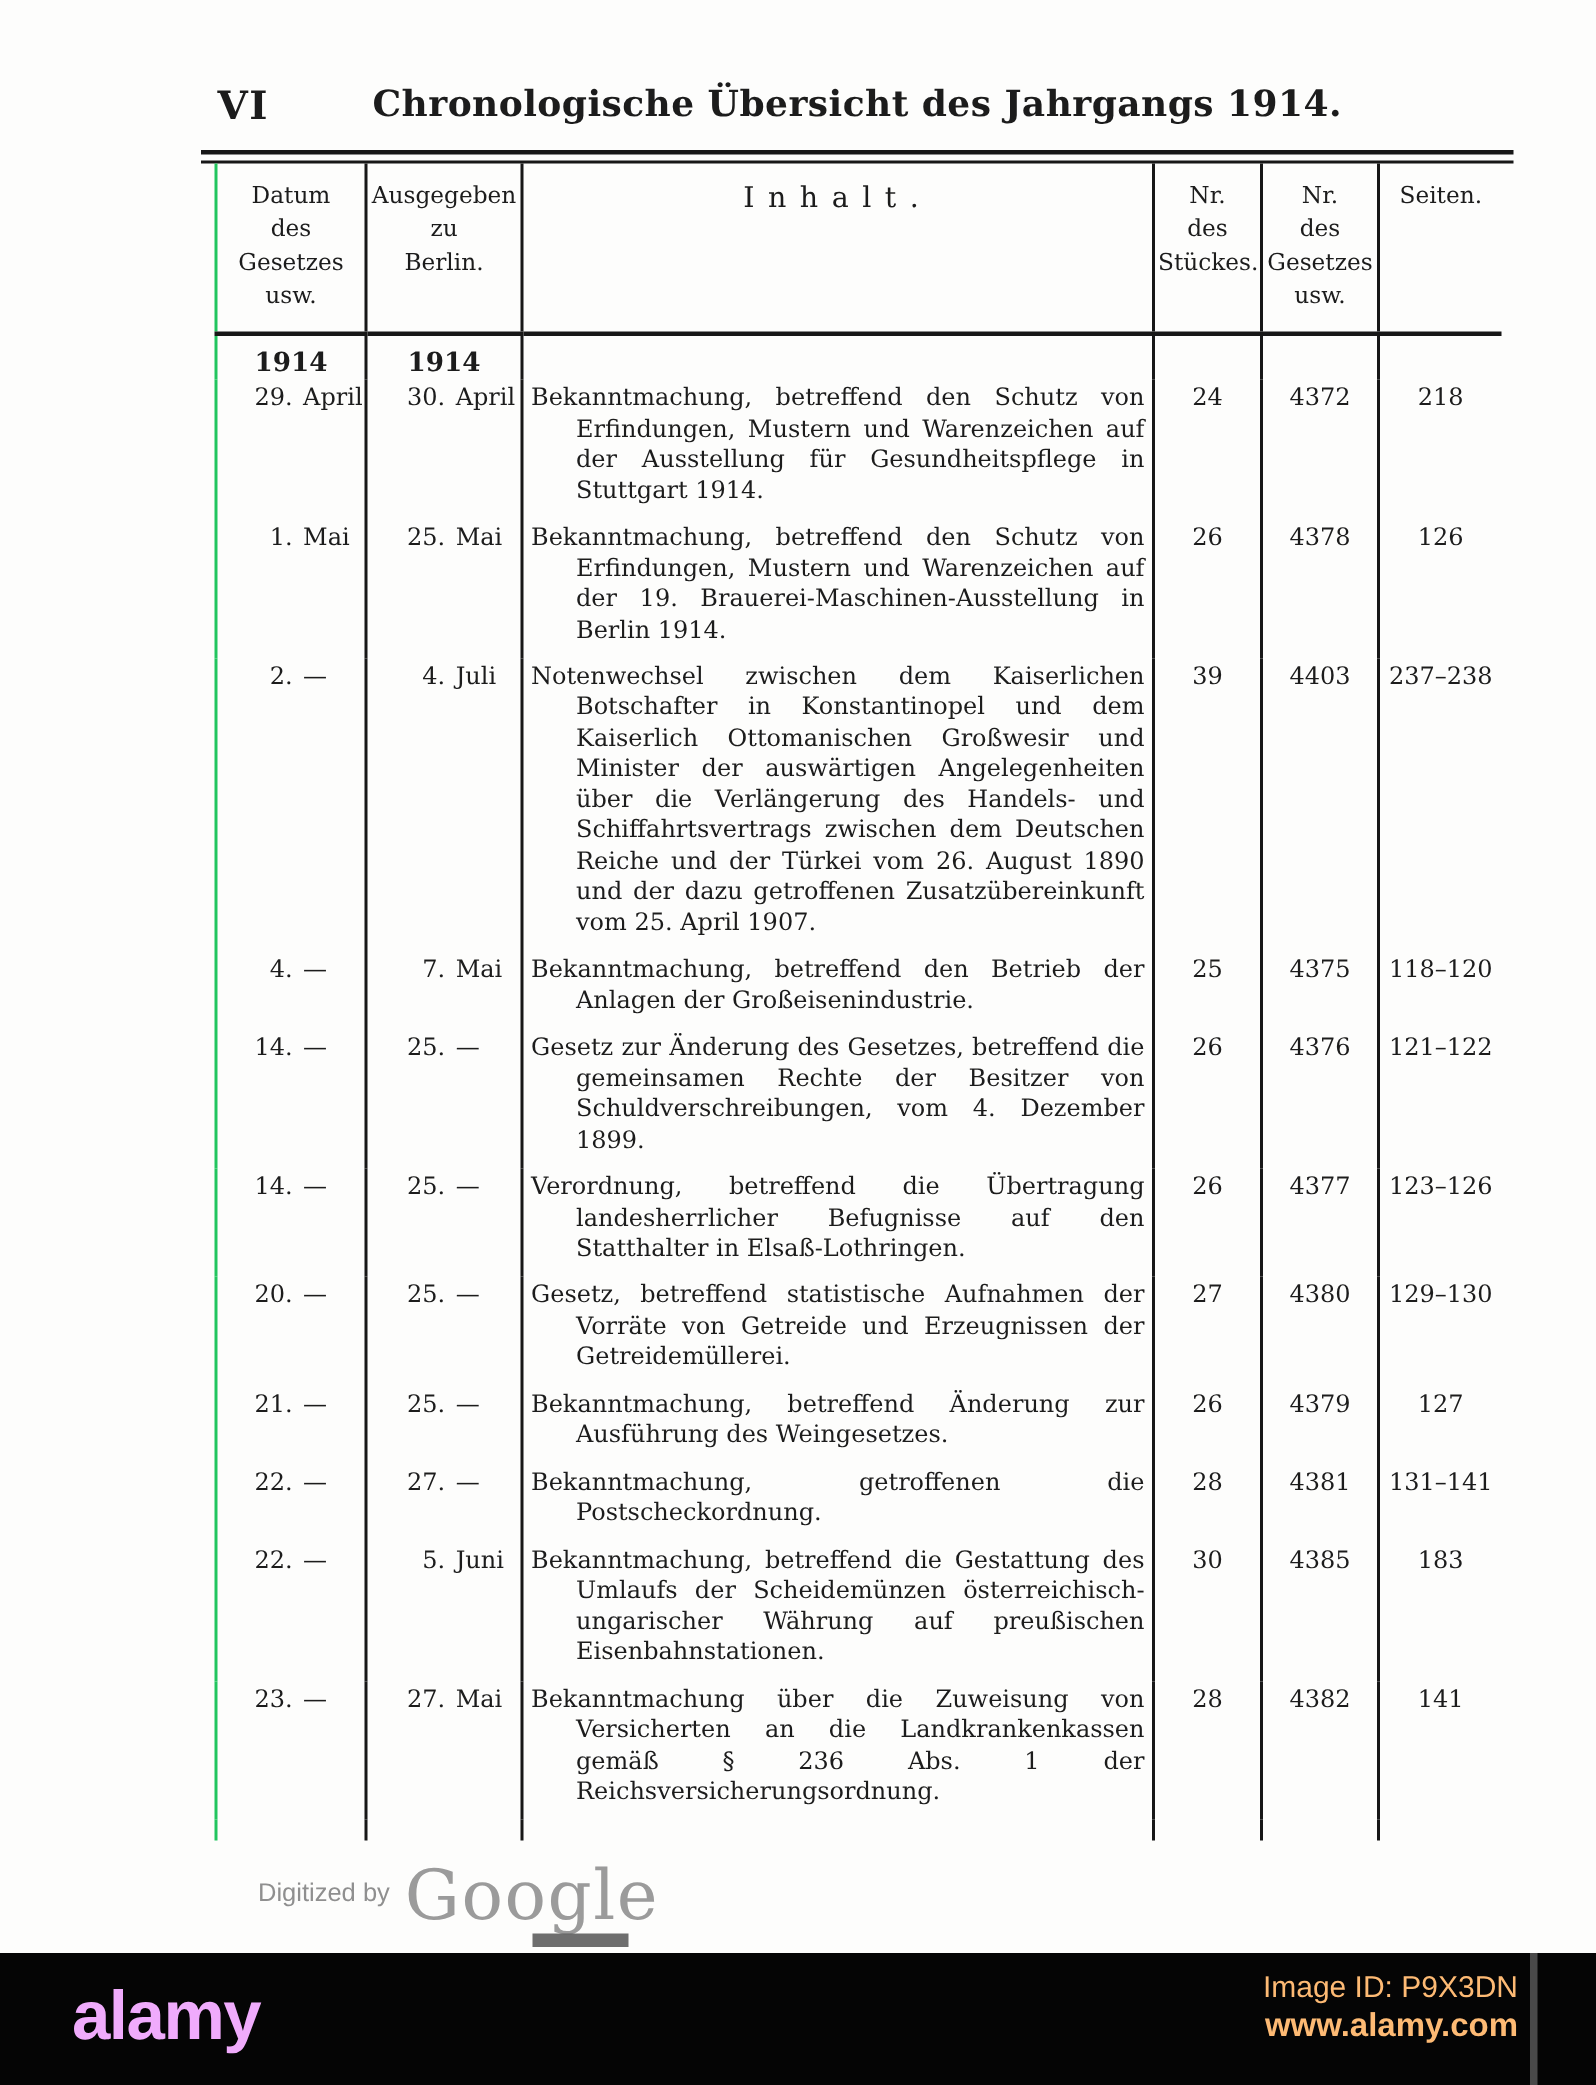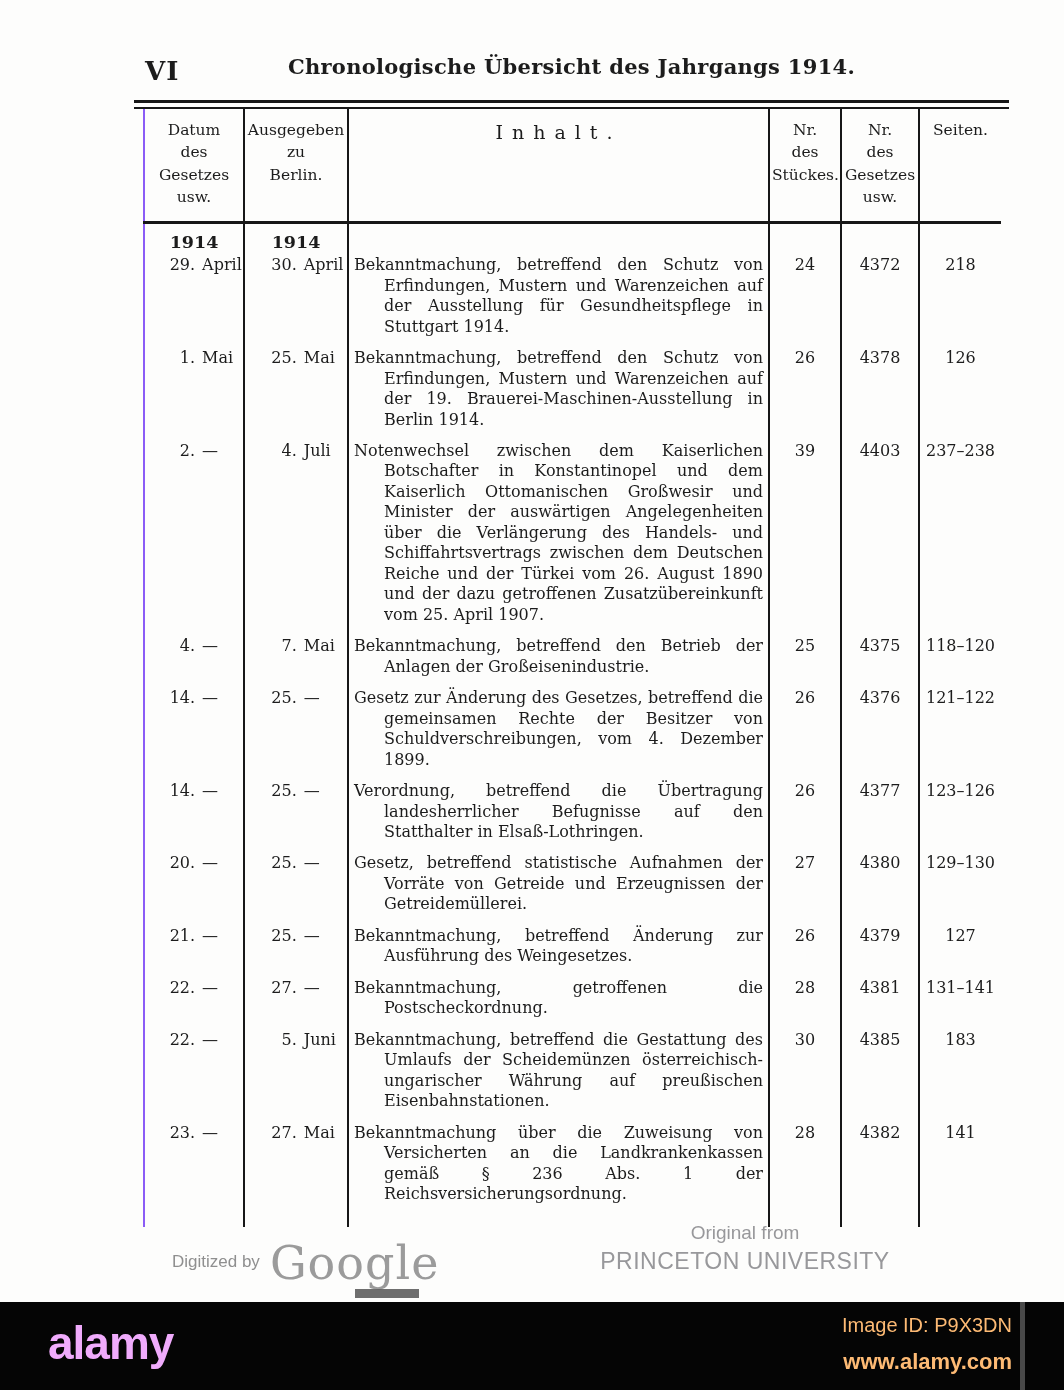--- a/index.html
+++ b/index.html
@@ -8,30 +8,30 @@
     width:1064px;height:1390px;
     background:#fdfdfc;
     overflow:hidden;
     font-family:"DejaVu Serif","Liberation Serif",serif;
     color:#1c1c1c;
   }
   
   .page-head{position:absolute;top:52px;left:143px;width:857px;height:40px;}
   .folio{position:absolute;left:2px;top:4px;font-size:26px;font-weight:bold;letter-spacing:1px;}
   .run-title{position:absolute;left:0;right:0;text-align:center;top:2px;
-    font-size:21px;font-weight:bold;letter-spacing:.3px;}
+    font-size:24px;font-weight:bold;letter-spacing:.3px;}
   
   .tablewrap{position:absolute;top:100px;left:141px;width:861px;}
   .rule-double{height:4px;border-top:3px solid #171717;border-bottom:2px solid #171717;
     width:875px;margin-left:-7px;}
   table.law{border-collapse:collapse;table-layout:fixed;width:857px;margin-left:2px;}
   table.law td,table.law th{border-right:2px solid #171717;vertical-align:top;
     font-weight:normal;}
   table.law th:last-child,table.law td:last-child{border-right:none;}
-  table.law th:first-child,table.law td:first-child{border-left:2px solid #8b5cf6;}
+  table.law th:first-child,table.law td:first-child{border-left:2px solid #22c55e;}
   thead th{
     border-bottom:3px solid #171717 !important;
     text-align:center;font-size:15.5px;line-height:1.45;
     padding:10px 2px 12px 2px;white-space:pre-line;vertical-align:middle;
   }
   th.h-inhalt{font-size:19px;letter-spacing:9px;font-weight:bold;}
   tbody td{padding:2px 5px 9px 5px;font-size:16px;line-height:1.28;}
   tr.year-row td{font-weight:bold;text-align:center;font-size:17.5px;padding:7px 0 0 0;}
   td.c-date{white-space:nowrap;padding-left:19px;}
   td.c-date .num{display:inline-block;width:42%;text-align:right;}
@@ -52,21 +52,21 @@
   .scan-smudge{position:absolute;top:1289px;left:355px;width:64px;height:9px;
     background:#555;opacity:.85;}
   
   .alamy-bar{position:absolute;left:0;top:1302px;width:1064px;height:88px;background:#050505;}
   .alamy-logo{position:absolute;left:48px;top:14px;color:#f0abfc;
     font-family:"Liberation Sans","DejaVu Sans",sans-serif;
     font-weight:bold;font-size:46px;letter-spacing:-1px;}
   .alamy-meta{position:absolute;right:52px;top:12px;text-align:right;color:#fdba74;
     font-family:"Liberation Sans","DejaVu Sans",sans-serif;}
   .alamy-id{font-size:20px;font-weight:400;}
-  .alamy-url{font-size:22px;font-weight:bold;margin-top:12px;}
+  .alamy-url{font-size:22px;font-weight:bold;margin-top:0;}
   .alamy-seam{position:absolute;left:1020px;top:0;width:5px;height:88px;
     background:rgba(200,200,200,.35);}
 </style>
 </head>
 <body>
 
 <div class="canvas">
 
   <div class="page-head">
     <div class="folio">VI</div>
@@ -285,24 +285,20 @@
           <td></td>
             <td></td>
         </tr>
       </tbody>
     </table>
   </div>
 
   <div class="wm-google">
     <span>Digitized by</span><span class="glogo">Google</span>
   </div>
-  <div class="wm-princeton">
-    <div class="of">Original from</div>
-    <div class="inst">PRINCETON UNIVERSITY</div>
-  </div>
   <div class="scan-smudge"></div>
 
   <div class="alamy-bar">
     <div class="alamy-logo">alamy</div>
     <div class="alamy-meta">
       <div class="alamy-id">Image ID: P9X3DN</div>
       <div class="alamy-url">www.alamy.com</div>
     </div>
     <div class="alamy-seam"></div>
   </div>

